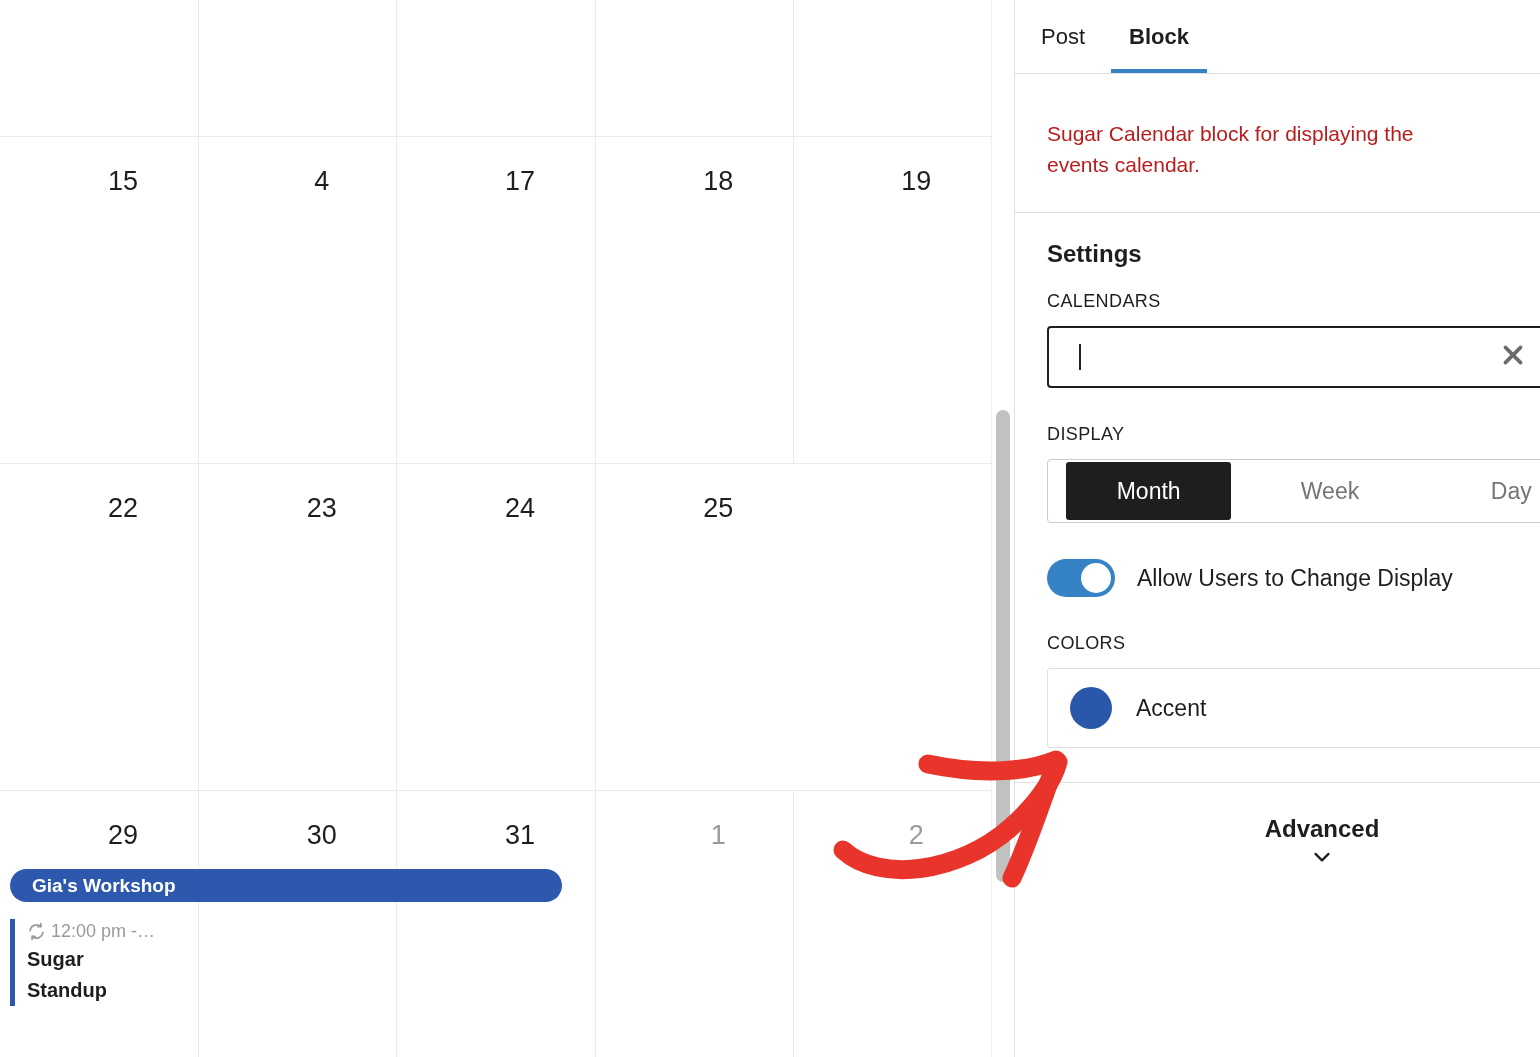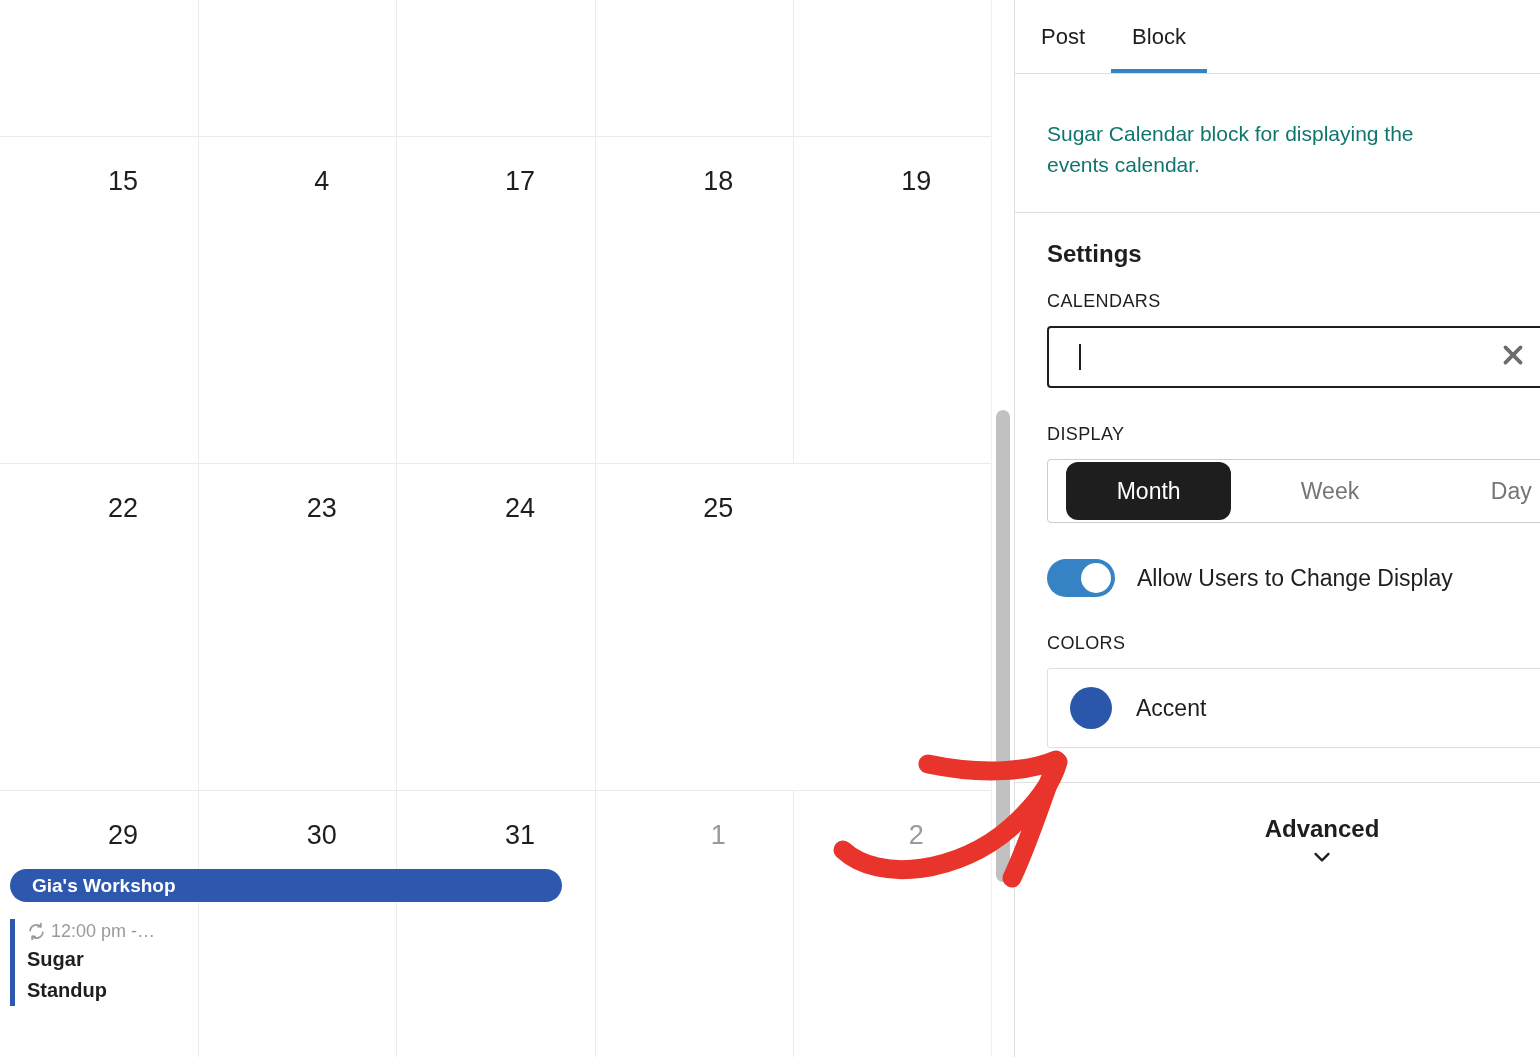--- a/index.html
+++ b/index.html
@@ -159,21 +159,21 @@
     align-items: center;
     justify-content: center;
     padding: 0 16px;
     min-width: 96px;
     font-size: 22px;
     color: #1e1e1e;
     cursor: pointer;
     box-sizing: border-box;
   }
   .tabbar-tab.active {
-    font-weight: normal;
+    font-weight: bold;
     box-shadow: inset 0 -4px 0 0 #3582c4;
   }
   .tabbar-spacer { flex: 1; }
   .close-btn {
     width: 64px;
     display: flex;
     align-items: center;
     justify-content: center;
     cursor: pointer;
   }
@@ -189,21 +189,21 @@
     gap: 18px;
   }
   .block-title {
     font-size: 24px;
     color: #1e1e1e;
   }
   .block-desc {
     margin-top: 16px;
     font-size: 21px;
     line-height: 31px;
-    color: #0f766e;
+    color: #b91c1c;
     max-width: 400px;
   }
 
   .panel-section {
     border-bottom: 1px solid #e0e0e0;
     box-sizing: border-box;
   }
   .panel-header {
     display: flex;
     align-items: center;
@@ -284,21 +284,21 @@
     height: 64px;
     background: #fff;
   }
   .segment {
     flex: 1;
     display: flex;
     align-items: center;
     justify-content: center;
     font-size: 23px;
     color: #757575;
-    border-radius: 12px;
+    border-radius: 3px;
     cursor: pointer;
     margin-left: 16px;
   }
   .segment.active {
     background: #1e1e1e;
     color: #ffffff;
   }
 
   
   .toggle-row {

